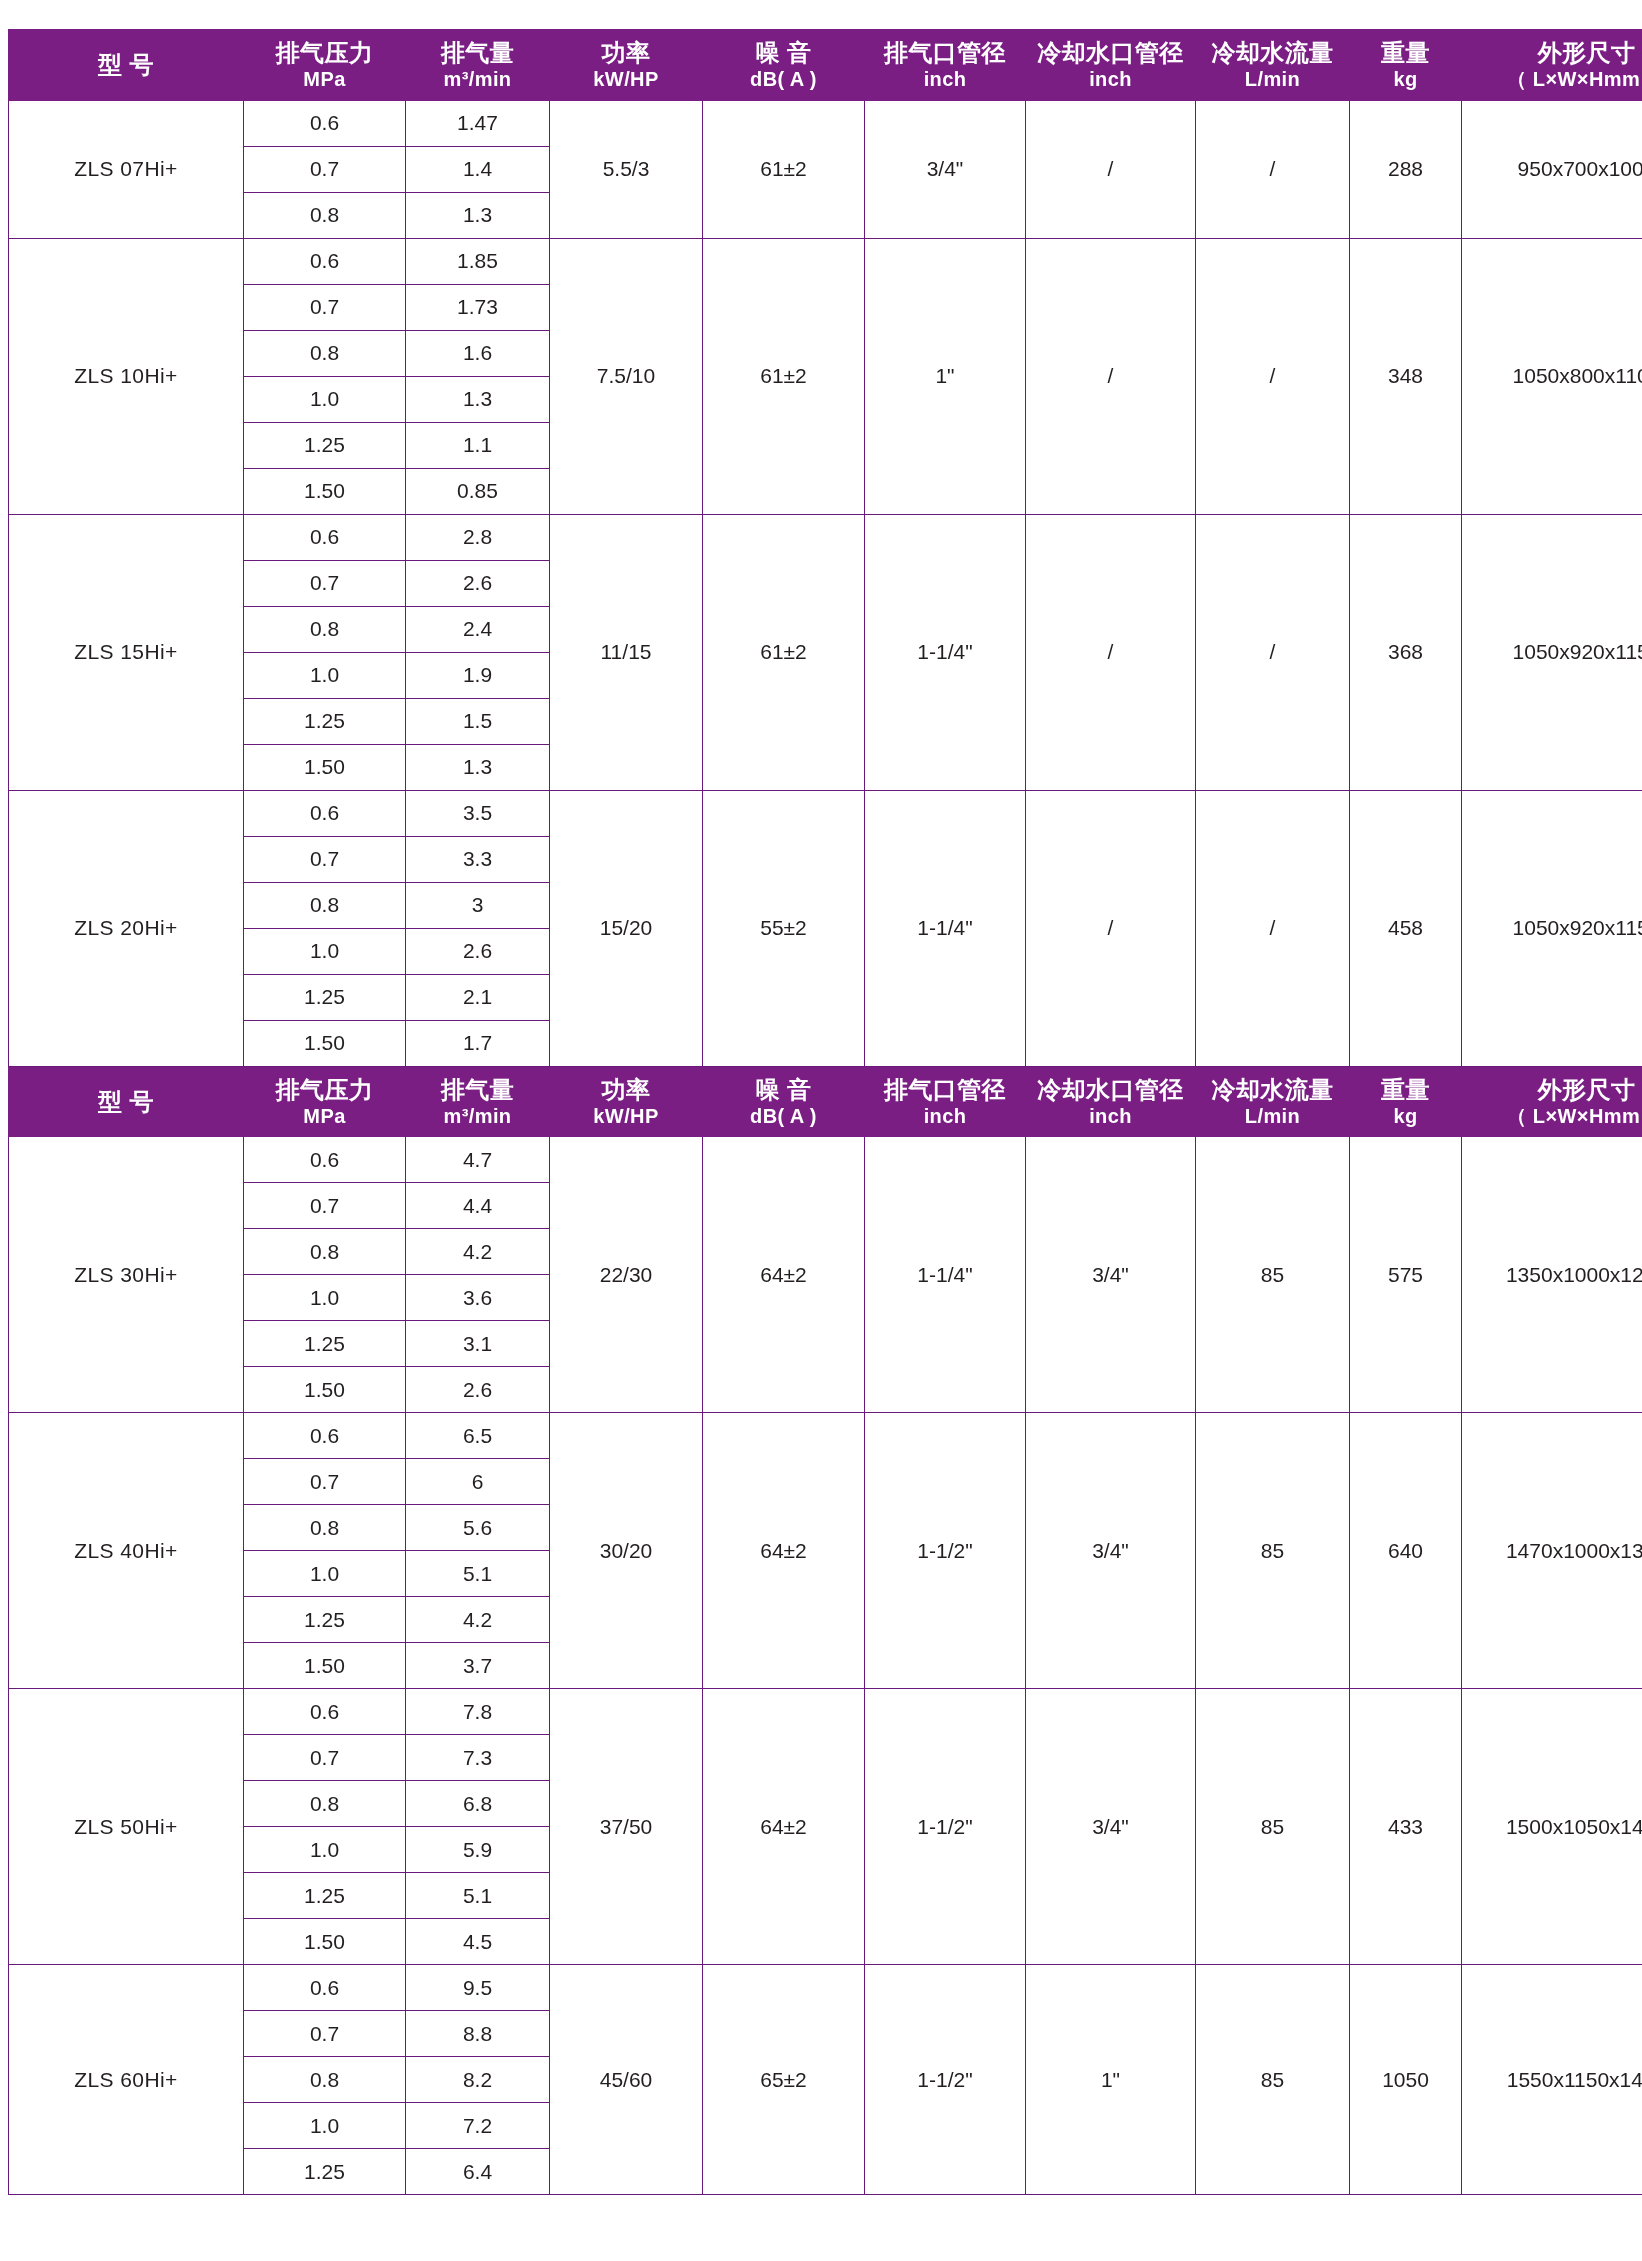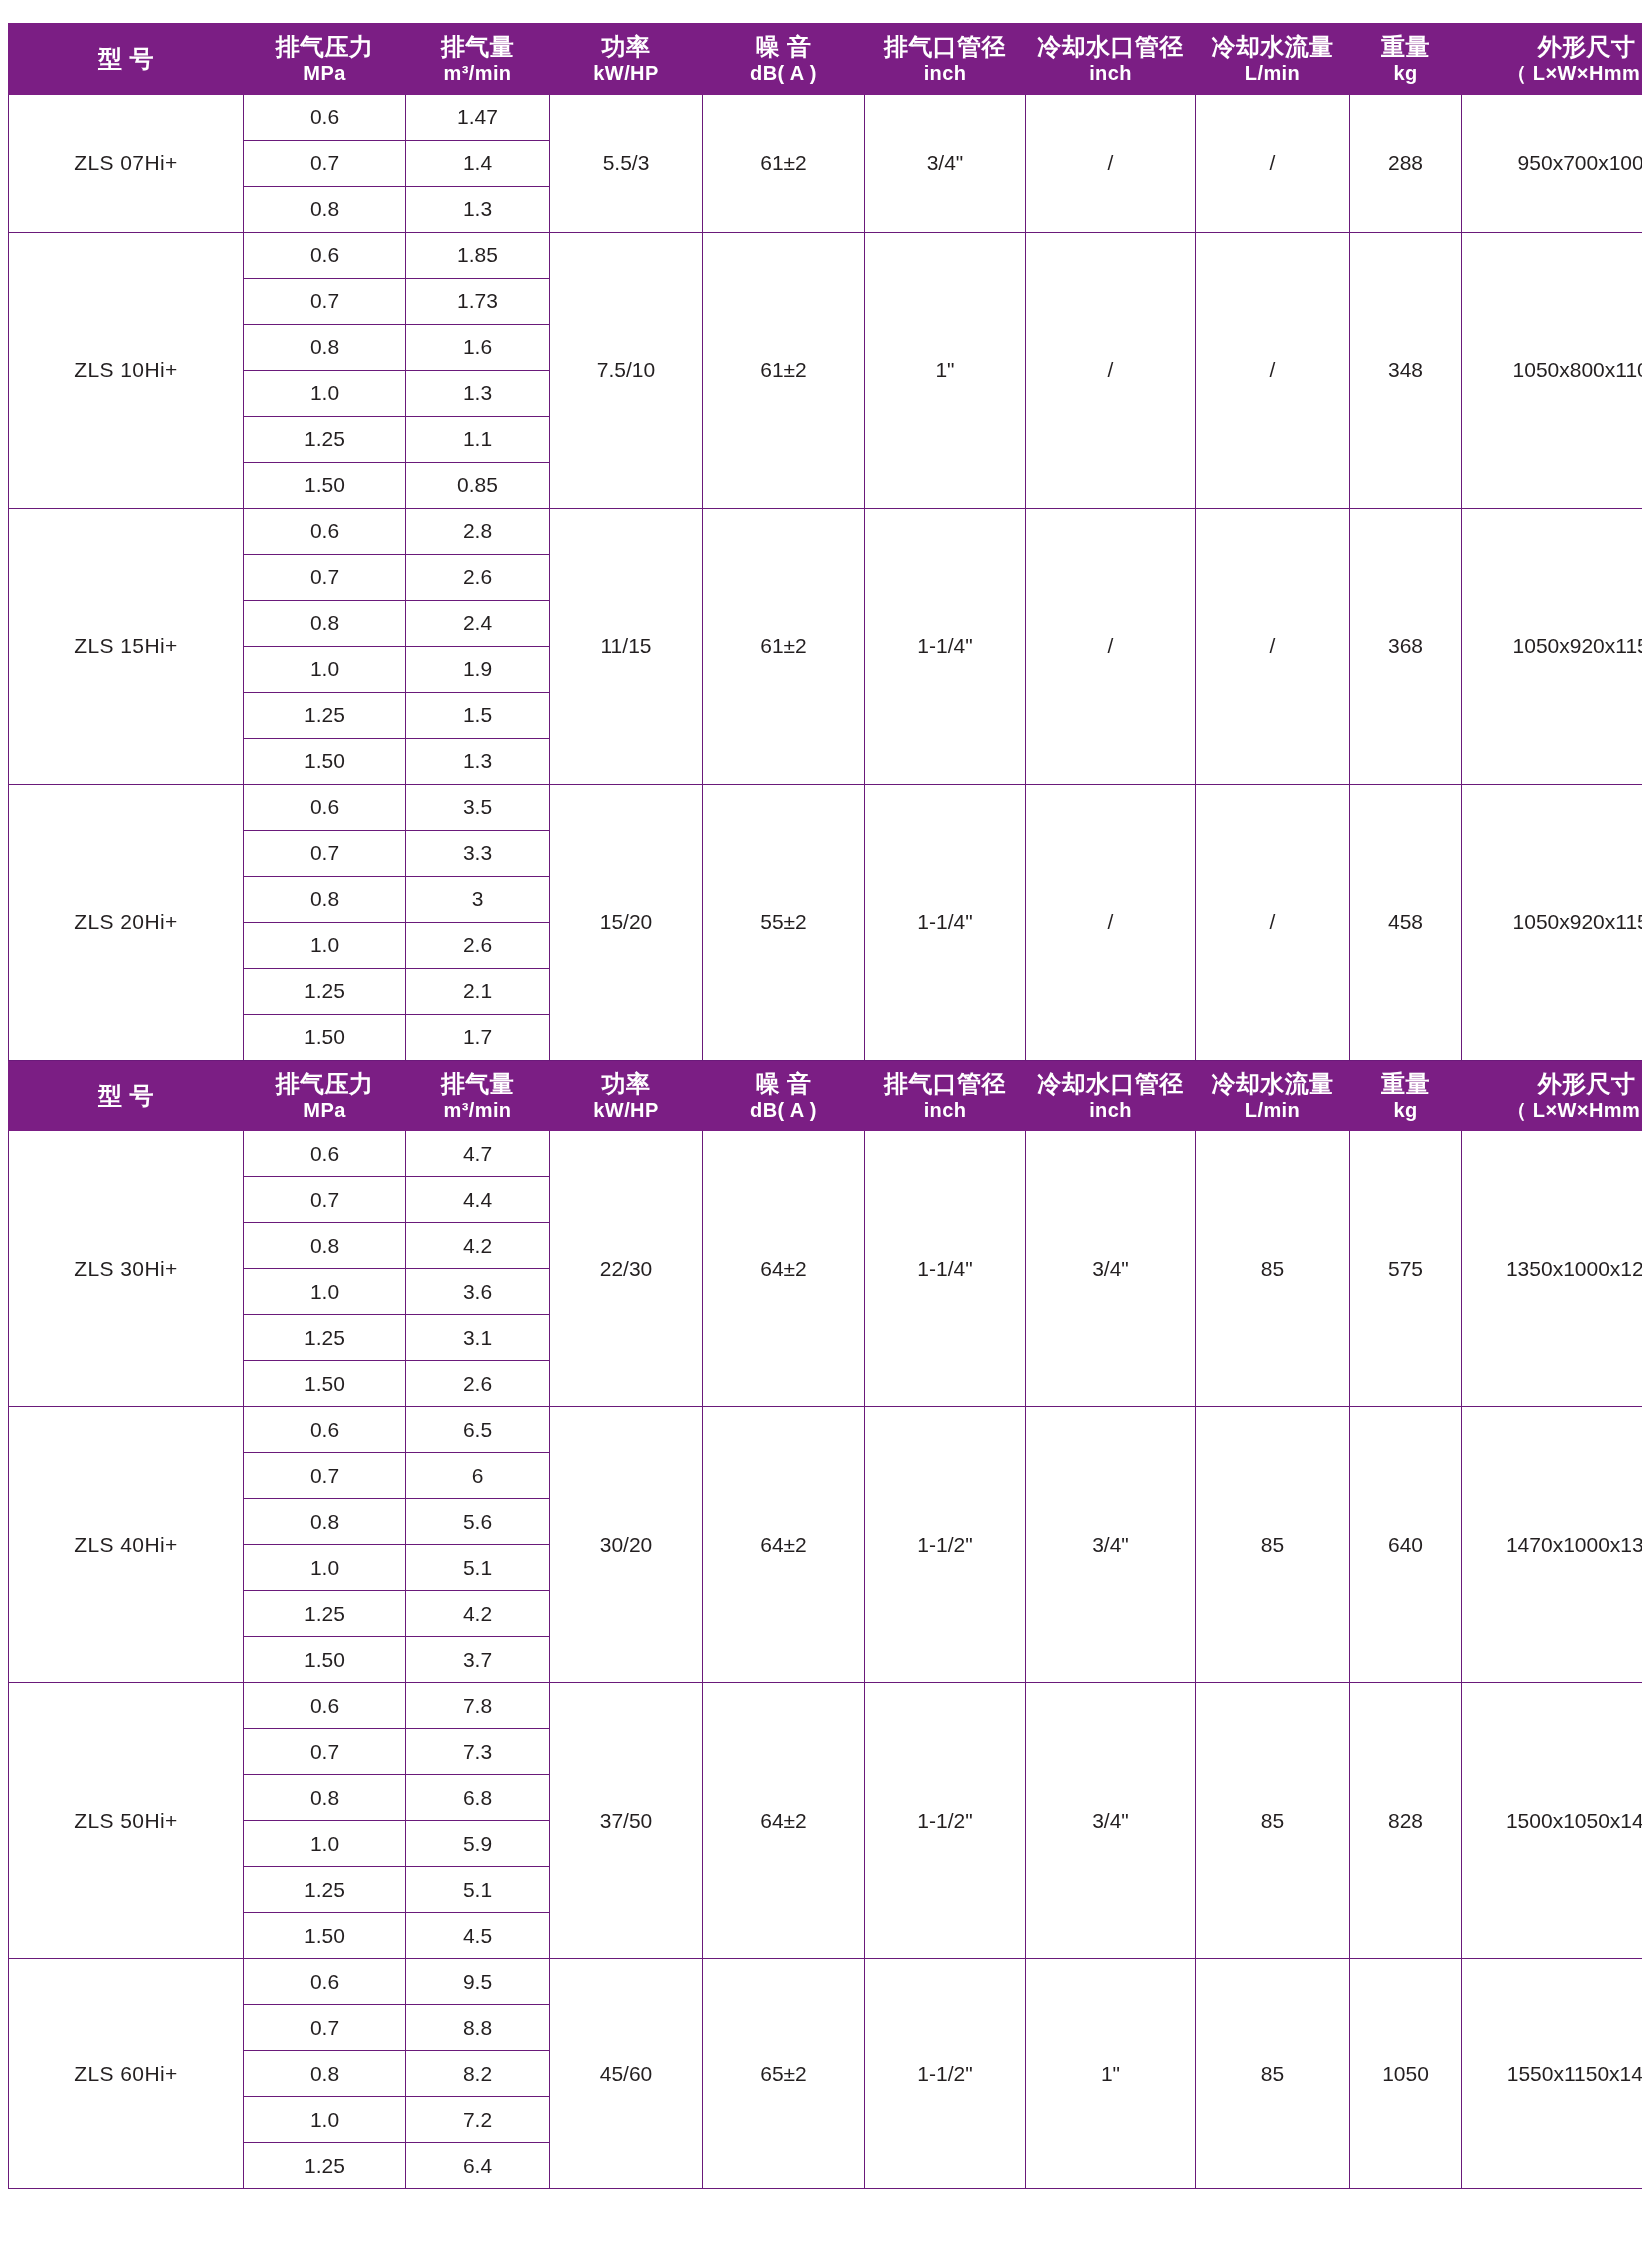--- a/index.html
+++ b/index.html
@@ -7,21 +7,21 @@
     padding: 0;
     background: #ffffff;
   }
   body {
     font-family: "Liberation Sans", "DejaVu Sans", sans-serif;
     width: 1642px;
   }
   .sheet {
     width: 1642px;
     box-sizing: border-box;
-    padding: 23px 8px 8px 8px;
+    padding: 29px 8px 8px 8px;
   }
   table.spec {
     border-collapse: collapse;
     width: 1623px;
     table-layout: fixed;
   }
   table.spec td, table.spec th {
     border: 1.6px solid #6a1a7a;
     text-align: center;
     vertical-align: middle;
@@ -295,21 +295,21 @@
         </tr>
         <tr>
           <td class="model" rowspan="6">ZLS 50Hi+</td>
           <td class="pres">0.6</td>
           <td class="flow">7.8</td>
           <td class="val" rowspan="6">37/50</td>
           <td class="val" rowspan="6">64±2</td>
           <td class="val" rowspan="6">1-1/2"</td>
           <td class="val" rowspan="6">3/4"</td>
           <td class="val" rowspan="6">85</td>
-          <td class="val" rowspan="6">828</td>
+          <td class="val" rowspan="6">433</td>
           <td class="val" rowspan="6">1500x1050x1400</td>
         </tr>
         <tr>
           <td class="pres">0.7</td>
           <td class="flow">7.3</td>
         </tr>
         <tr>
           <td class="pres">0.8</td>
           <td class="flow">6.8</td>
         </tr>

